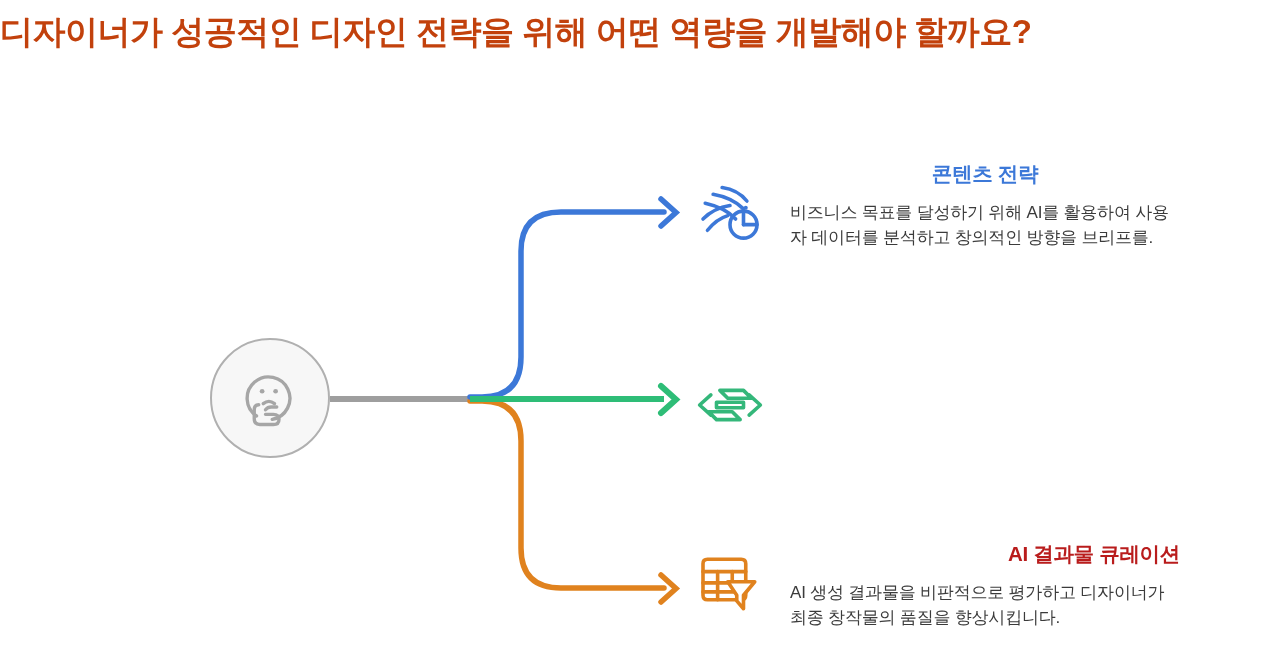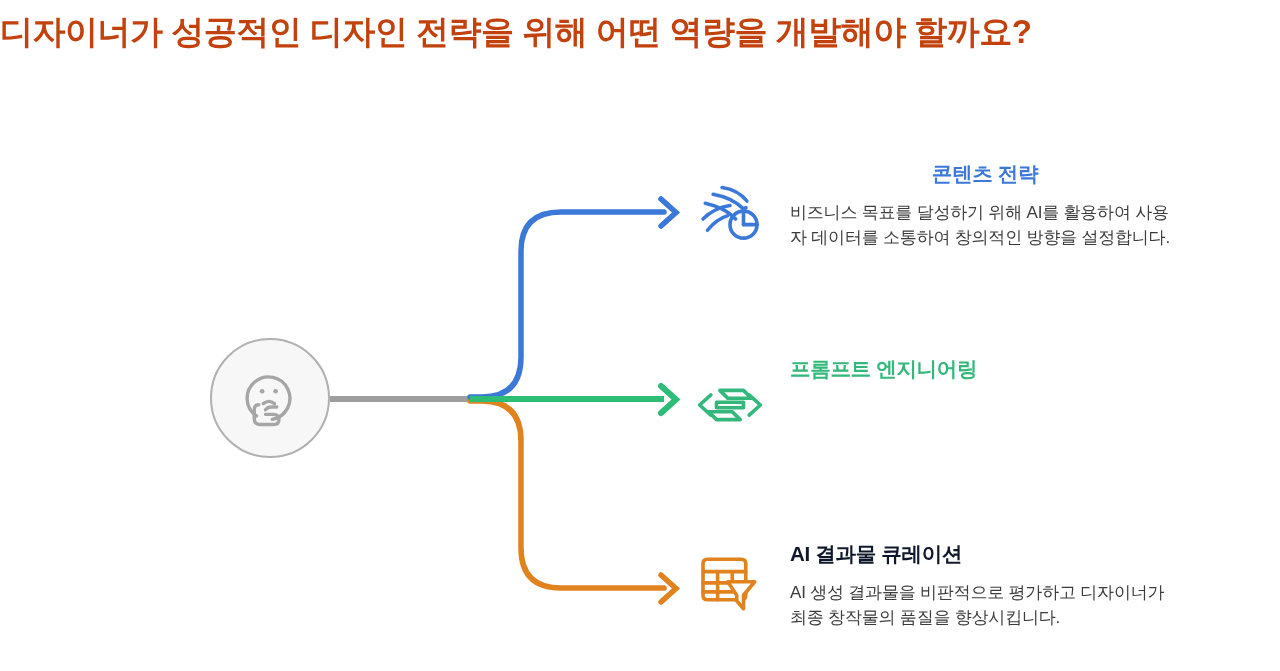--- a/index.html
+++ b/index.html
@@ -94,21 +94,21 @@
   #branch-0 { left: 694px; top: 162px; }
   #branch-1 { left: 694px; top: 357px; }
   #branch-2 { left: 694px; top: 542px; }
 
   #branch-0 .branch-icon { margin-top: 12px; }
   #branch-1 .branch-icon { margin-top: 12px; }
   #branch-2 .branch-icon { margin-top: 6px; }
 
   #branch-0 .branch-heading { color: #3c78d8; text-align: center; }
   #branch-1 .branch-heading { color: #34b77a; }
-  #branch-2 .branch-heading { color: #0f172a; }
+  #branch-2 .branch-heading { color: #b91c1c; text-align: right; }
 </style>
 </head>
 <body>
 
 <div id="page-title">디자이너가 성공적인 디자인 전략을 위해 어떤 역량을 개발해야 할까요?</div>
 
 <svg id="connectors" viewBox="0 0 1280 671">
 
   <line x1="330" y1="399" x2="470" y2="399" stroke="#9e9e9e" stroke-width="6" stroke-linecap="butt"></line>
 
@@ -148,39 +148,38 @@
     <path d="M 12 50 q 8 -10 18 -13"></path>
 
     <circle cx="46" cy="30" r="1.8" fill="#3c78d8" stroke="none"></circle>
 
     <circle cx="44" cy="45" r="12"></circle>
     <path d="M 44 45 L 44 33"></path>
     <path d="M 44 45 L 56 45"></path>
   </svg>
   <div class="branch-text">
     <h3 class="branch-heading">콘텐츠 전략</h3>
-    <p class="branch-desc">비즈니스 목표를 달성하기 위해 AI를 활용하여 사용자 데이터를 소통하여 창의적인 방향을 설정합니다.</p>
+    <p class="branch-desc">비즈니스 목표를 달성하기 위해 AI를 활용하여 사용자 데이터를 분석하고 창의적인 방향을 브리프를.</p>
   </div>
 </div>
 
 <div class="branch" id="branch-1">
   <svg class="branch-icon" viewBox="0 0 64 64" fill="none" stroke="#34b77a" stroke-width="3.2" stroke-linecap="round" stroke-linejoin="round">
 
     <path d="M 15 23 L 5 32 L 15 41"></path>
 
     <path d="M 49 23 L 59 32 L 49 41"></path>
 
     <path d="M 23 19 L 44 19 L 51 26 L 30 26 Z"></path>
 
     <path d="M 34 38 L 13 38 L 20 45 L 41 45 Z"></path>
 
     <path d="M 20 29.5 L 44 29.5 L 44 34.5 L 20 34.5 Z"></path>
   </svg>
   <div class="branch-text">
-    <h3 class="branch-heading">프롬프트 엔지니어링</h3>
   </div>
 </div>
 
 <div class="branch" id="branch-2">
   <svg class="branch-icon" viewBox="0 0 64 64" fill="none" stroke="#e0821e" stroke-width="3.2" stroke-linecap="round" stroke-linejoin="round">
 
     <path d="M 8 14 q 0 -4 4 -4 l 30 0 q 4 0 4 4 l 0 28 q 0 4 -4 4 l -30 0 q -4 0 -4 -4 Z"></path>
 
     <path d="M 8 21 L 46 21"></path>
 

